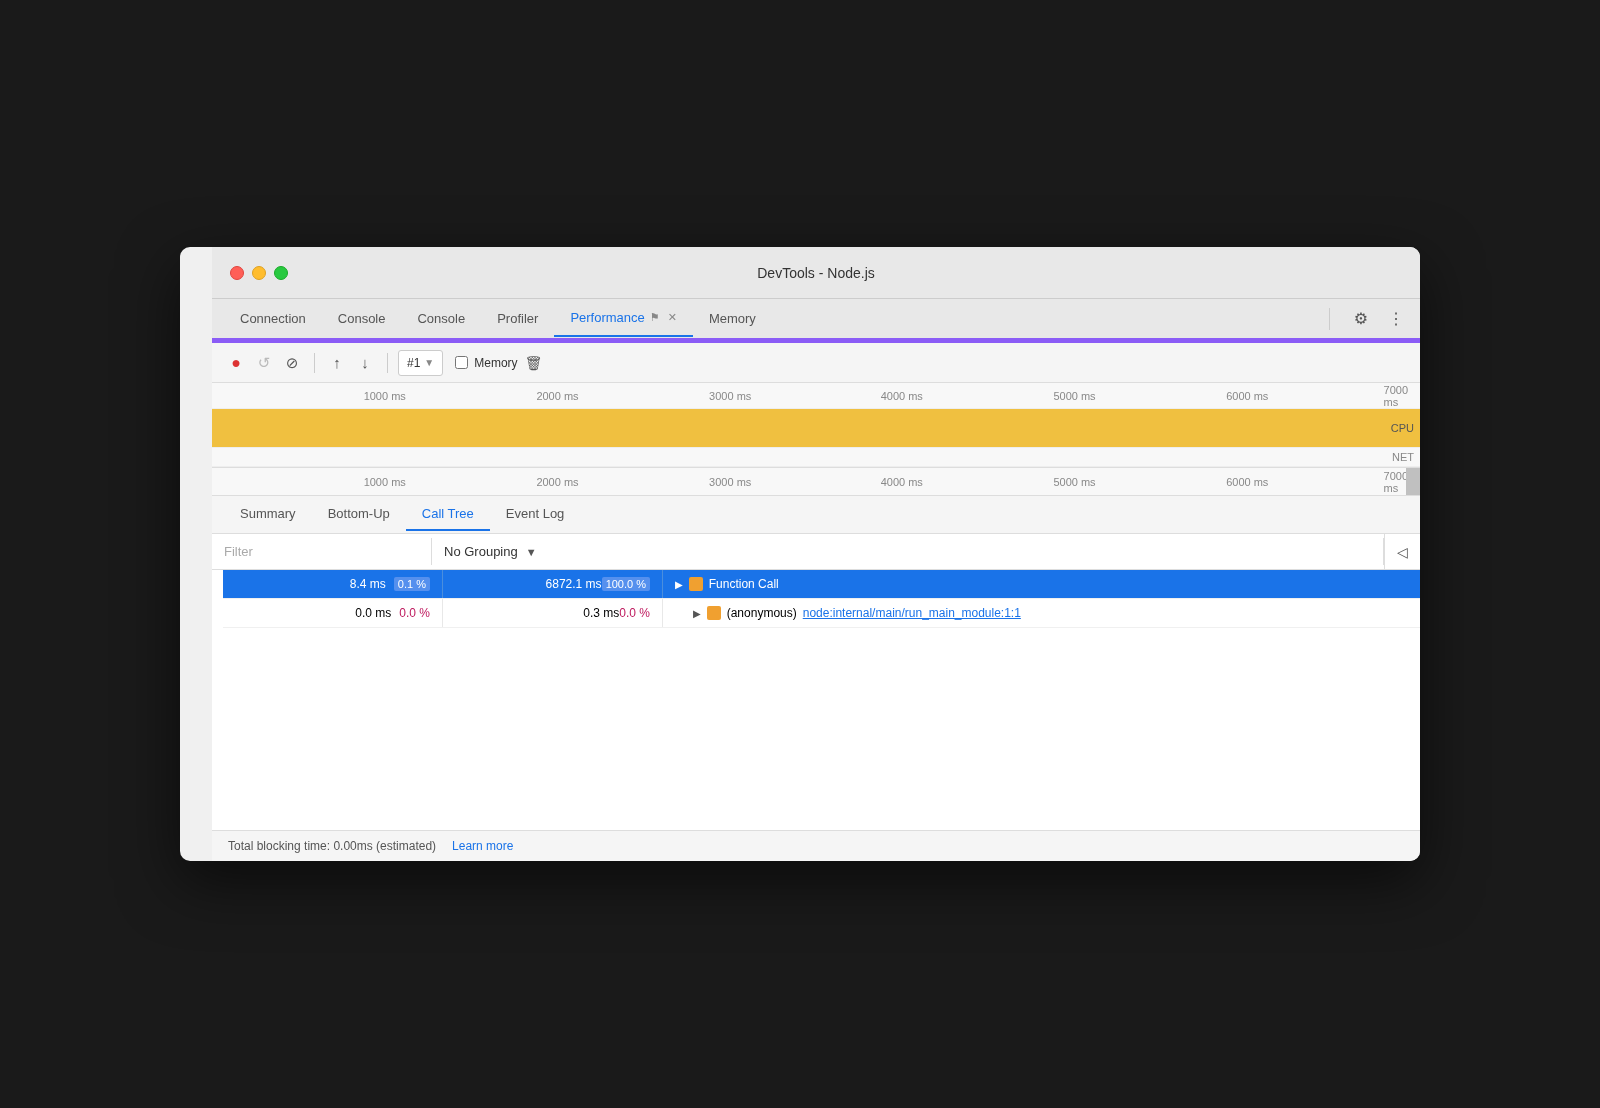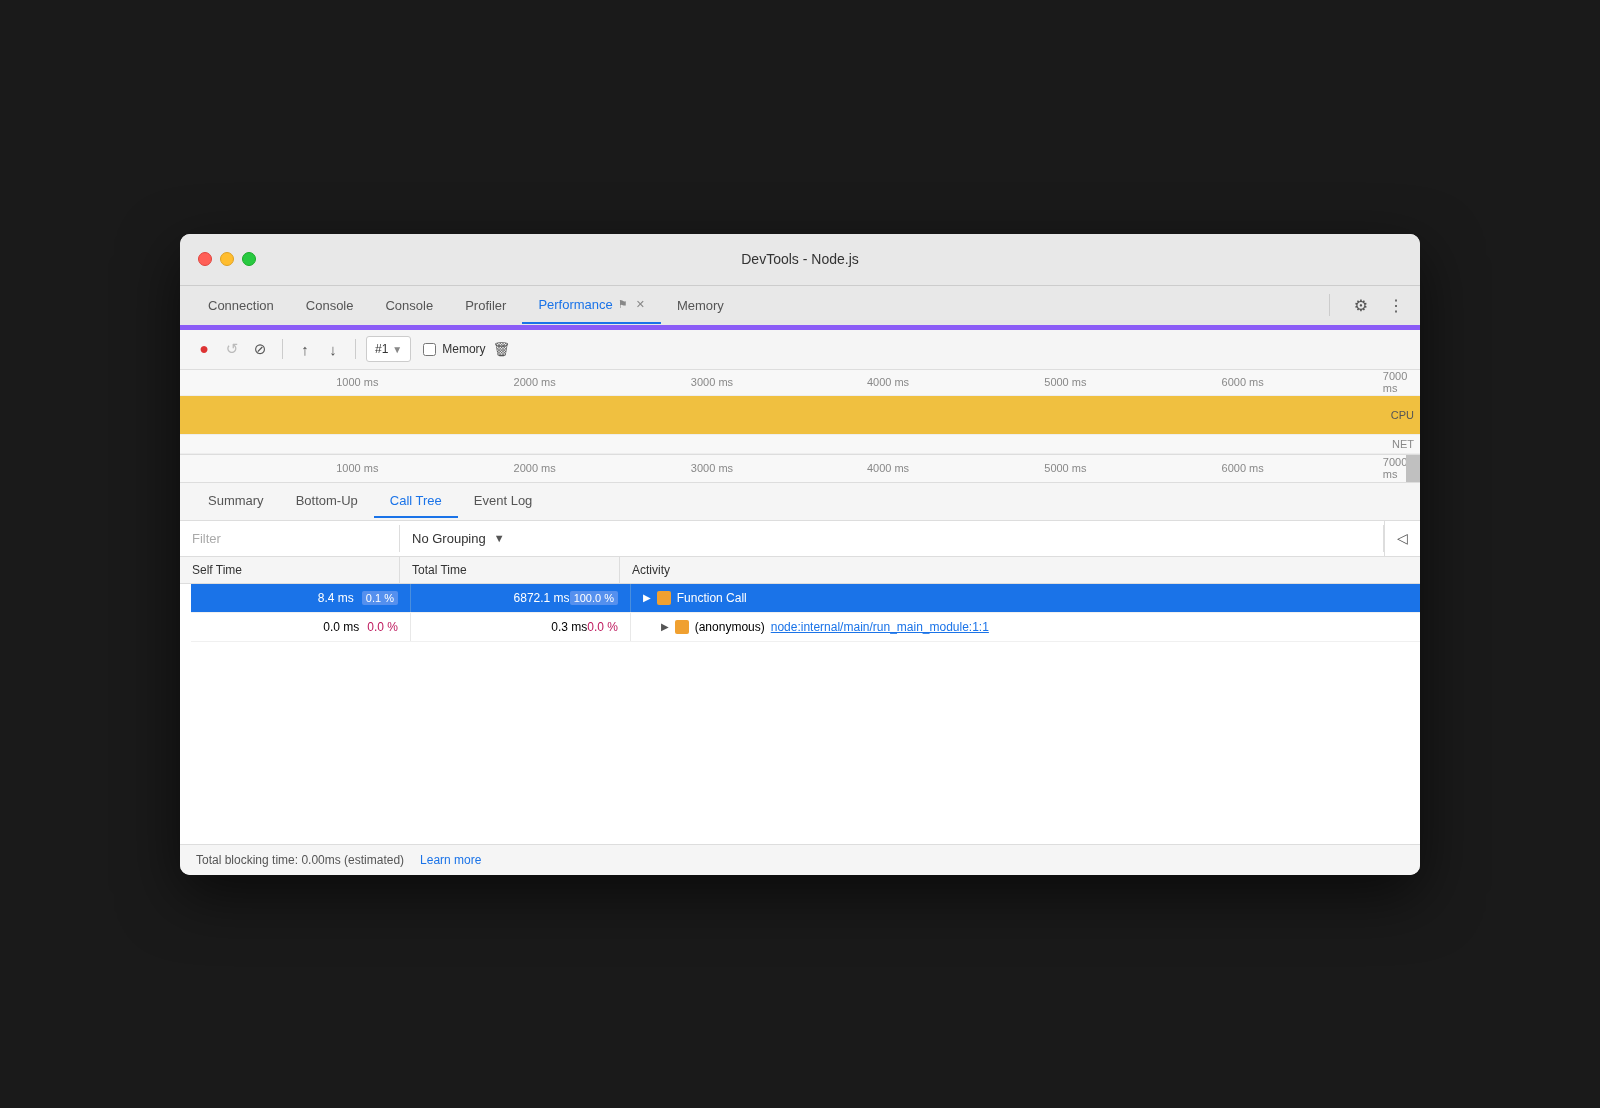--- a/index.html
+++ b/index.html
@@ -10,20 +10,21 @@
       justify-content: center;
       min-height: 100vh;
       font-family: -apple-system, BlinkMacSystemFont, 'Helvetica Neue', Arial, sans-serif;
     }
     .devtools-window {
       width: 1240px;
       background: #f0f0f0;
       border-radius: 10px;
       box-shadow: 0 20px 60px rgba(0,0,0,0.6);
       overflow: hidden;
+      padding-left: 32px;
     }
     .title-bar {
       background: #e8e8e8;
       height: 52px;
       display: flex;
       align-items: center;
       justify-content: center;
       position: relative;
       border-bottom: 1px solid #ccc;
     }
@@ -489,25 +490,20 @@
       <span>No Grouping</span>
       <span class="grouping-arrow">▼</span>
     </div>
     <div class="sidebar-toggle">
       <span style="font-size:14px; color:#555;">◁</span>
     </div>
   </div>
 
   <div class="main-content">
 
-    <div class="table-header">
-      <div class="col-self-time">Self Time</div>
-      <div class="col-total-time">Total Time</div>
-      <div class="col-activity">Activity</div>
-    </div>
 
     <div class="data-rows-area">
 
       <div class="table-row selected">
         <div class="cell-self-time">
           <span class="time-val">8.4 ms</span>
           <span class="selected-pct">0.1 %</span>
         </div>
         <div class="cell-total-time">
           <span class="time-val">6872.1 ms</span>

